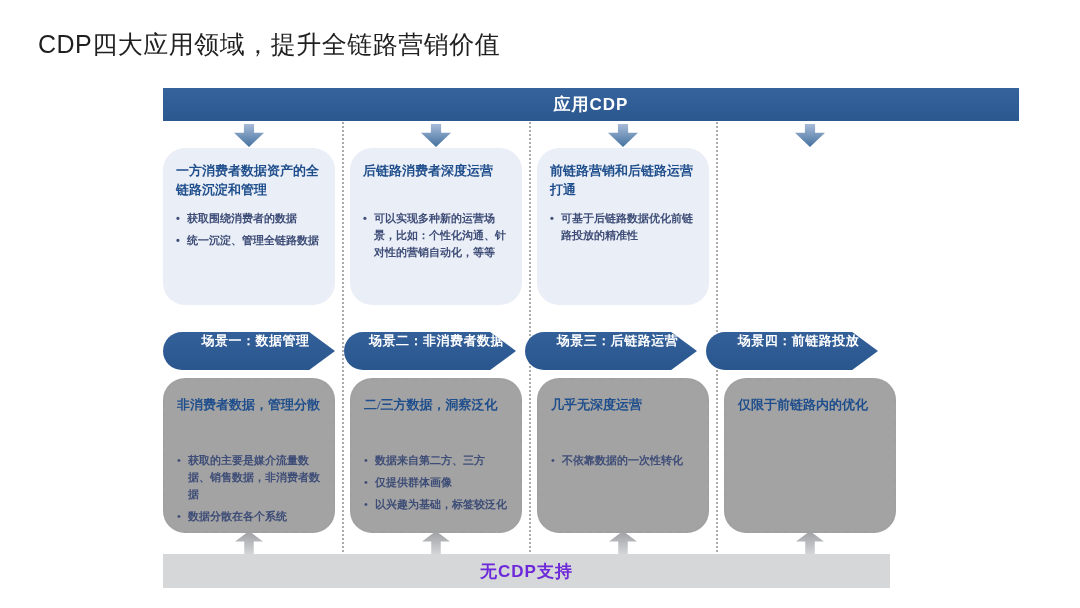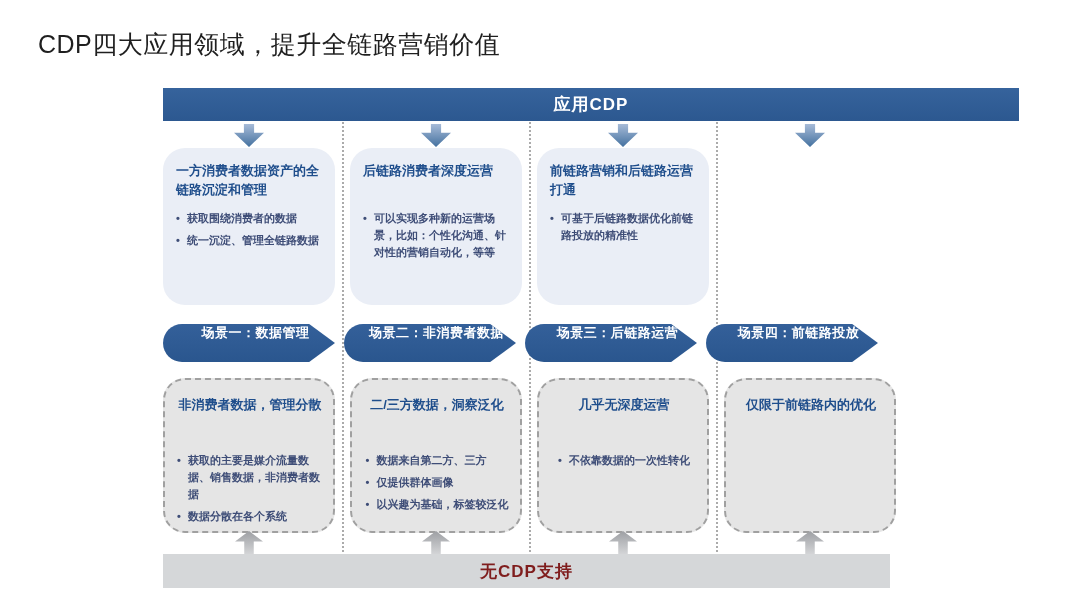--- a/index.html
+++ b/index.html
@@ -19,21 +19,21 @@
   .topbar{
     position:absolute;left:0;top:0;width:856px;height:33px;
     background:linear-gradient(#36639c,#2c5890);
     display:flex;align-items:center;justify-content:center;
     color:#ffffff;font-size:17px;font-weight:700;letter-spacing:1px;
   }
   .bottombar{
     position:absolute;left:0;top:466px;width:727px;height:34px;
     background:#d5d7d9;
     display:flex;align-items:center;justify-content:center;
-    color:#7f1d1d;font-size:17px;font-weight:700;letter-spacing:1px;
+    color:#6d28d9;font-size:17px;font-weight:700;letter-spacing:1px;
   }
 
   .sep{position:absolute;top:34px;height:430px;width:0;border-left:2px dotted #ababab;}
   .sep1{left:179px;} .sep2{left:366px;} .sep3{left:553px;}
 
   .band{position:absolute;left:0;width:733px;display:flex;gap:15px;}
   .col{width:172px;flex:0 0 172px;display:flex;flex-direction:column;align-items:center;border-radius:22px;}
 
   .band-downarrows{top:36px;}
   .down-arrow{
@@ -50,35 +50,35 @@
 
   .band-topboxes{top:60px;}
   .topbox{
     box-sizing:border-box;width:172px;height:157px;
     background:#eaeef6;padding:14px 11px 10px 13px;
     align-items:flex-start;
   }
   .band-dashboxes{top:290px;}
   .dashbox{
     box-sizing:border-box;width:172px;height:155px;
-    background:#e5e5e5;border:2px dashed #a0a0a0;
-    padding:16px 10px 10px 12px;align-items:center;
+    background:#a3a3a3;border:2px dashed #a0a0a0;
+    padding:16px 10px 10px 12px;align-items:flex-start;font-family:Liberation Serif, serif;
   }
   .box-title{
     font-size:13px;font-weight:700;color:#1f4e8c;line-height:1.45;min-height:48px;
   }
   .dashbox .box-title{min-height:56px;}
   ul.bullets{margin:0;padding:0;list-style:none;}
   ul.bullets li{
     position:relative;padding-left:11px;margin-bottom:5px;
     font-size:11px;color:#3e4d77;font-weight:600;line-height:1.55;
   }
   ul.bullets li::before{content:"•";position:absolute;left:0;top:0;color:#3e4d77;}
 
-  .band-banners{top:236px;gap:9px;}
+  .band-banners{top:244px;gap:9px;}
   .banner{
     box-sizing:border-box;width:172px;height:38px;
     background:linear-gradient(#34609a,#2a568e);
     clip-path:polygon(0 0,85% 0,100% 50%,85% 100%,0 100%);
     display:flex;align-items:center;justify-content:flex-start;
     padding-left:13px;
   }
   .banner span{color:#ffffff;font-size:13px;font-weight:700;letter-spacing:.5px;}
 </style>
 </head>

